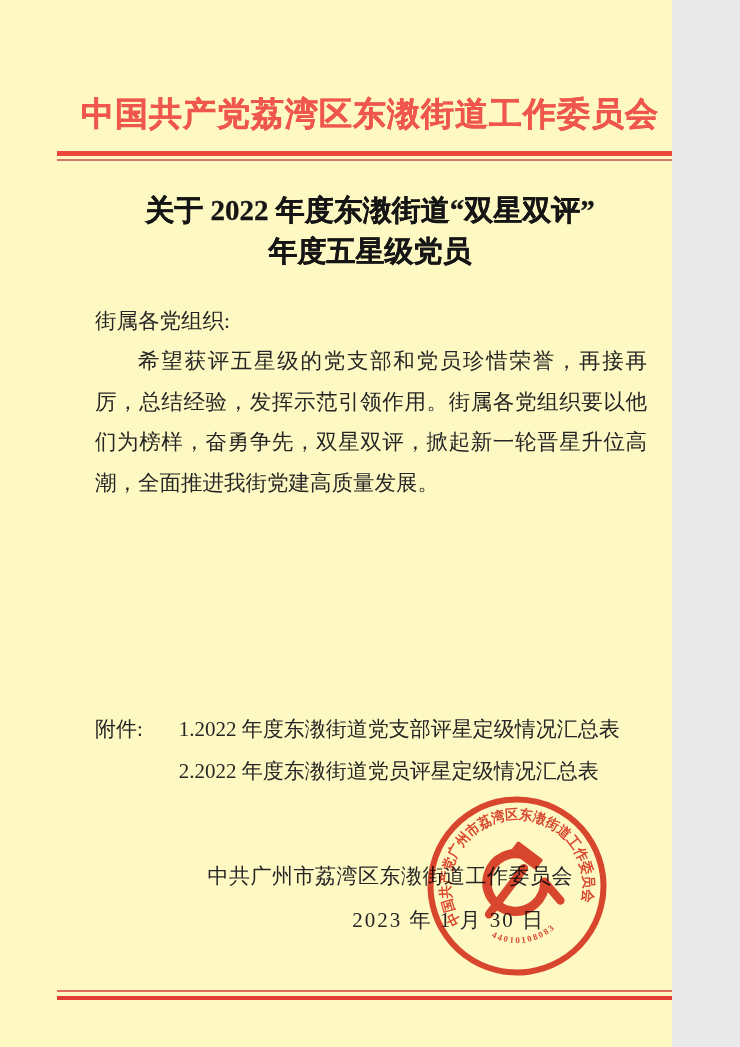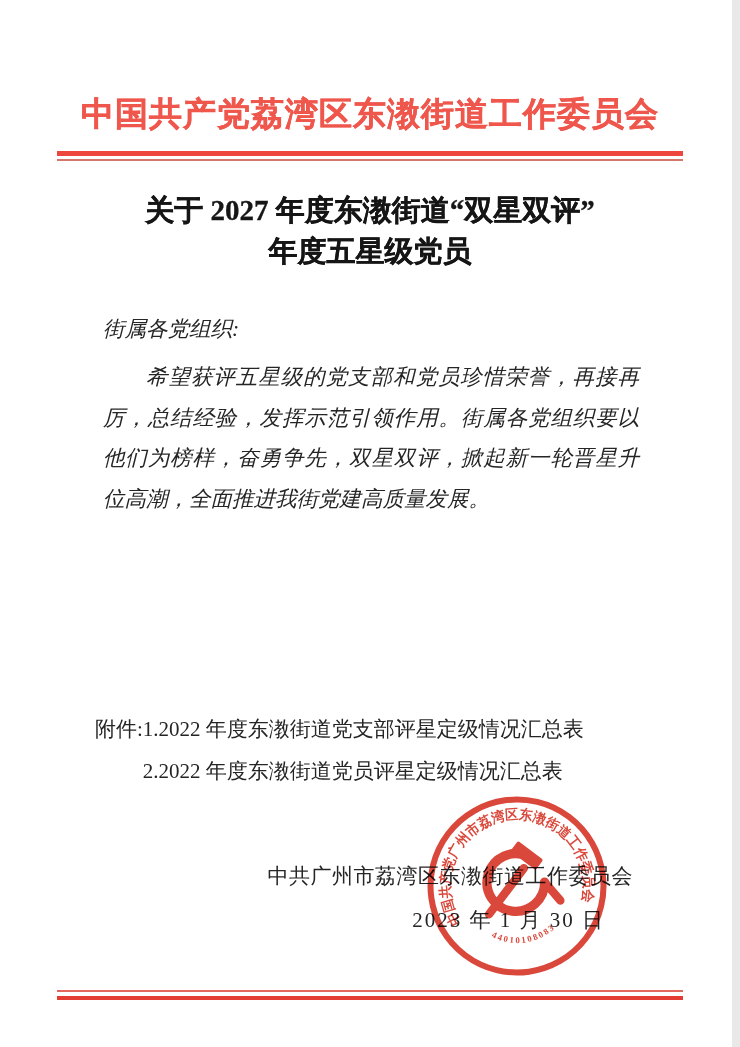--- a/index.html
+++ b/index.html
@@ -1,19 +1,19 @@
 <!DOCTYPE html>
 <html><head>
 <meta charset="utf-8">
 <style>
   html,body{margin:0;padding:0;background:#e9e9e9;}
   .page{
     position:relative;
-    width:732px;height:1047px;
-    background:#ffffff;
+    width:672px;height:1047px;
+    background:#fef9c3;
     overflow:hidden;
     font-family:"Liberation Serif","DejaVu Serif",serif;
     color:#222;
   }
   
   .org-header{
     position:absolute;left:0;top:92px;width:740px;
     text-align:center;
     font-size:33px;font-weight:bold;letter-spacing:1px;
     color:#ef574d;
@@ -29,27 +29,27 @@
     font-size:29px;font-weight:bold;color:#161616;
     line-height:41px;
     -webkit-text-stroke:.3px #161616;
   }
   
   .body-block{
     position:absolute;left:95px;top:301px;width:552px;
     font-size:21.5px;line-height:40.4px;
     text-align:justify;color:#252525;
   }
-  .body-block p{margin:8px;font-style:italic;}
+  .body-block p{margin:0;}
   .body-block .para{text-indent:2em;}
   
   .attachments{
     position:absolute;left:95px;top:708px;width:560px;
     display:flex;align-items:flex-start;
-    font-size:21px;line-height:42px;color:#252525;
+    font-size:21px;line-height:42px;color:#252525;gap:36px;
   }
   .att-label{flex:none;}
   .att-items{}
   
   .signature-org{
     position:absolute;right:99px;top:862px;
     font-size:21px;letter-spacing:.5px;color:#252525;
     white-space:nowrap;
   }
   .signature-date{
@@ -74,21 +74,21 @@
 <body>
 
 <div class="page">
 
   <div class="org-header">中国共产党荔湾区东漖街道工作委员会</div>
 
   <div class="rule rule-thick"></div>
   <div class="rule rule-thin"></div>
 
   <div class="doc-title">
-    <div>关于 2027 年度东漖街道“双星双评”</div>
+    <div>关于 2022 年度东漖街道“双星双评”</div>
     <div>年度五星级党员</div>
   </div>
 
   <div class="body-block">
     <p class="salutation">街属各党组织:</p>
     <p class="para">希望获评五星级的党支部和党员珍惜荣誉，再接再厉，总结经验，发挥示范引领作用。街属各党组织要以他们为榜样，奋勇争先，双星双评，掀起新一轮晋星升位高潮，全面推进我街党建高质量发展。</p>
   </div>
 
   <div class="attachments">
     <span class="att-label">附件:</span>

